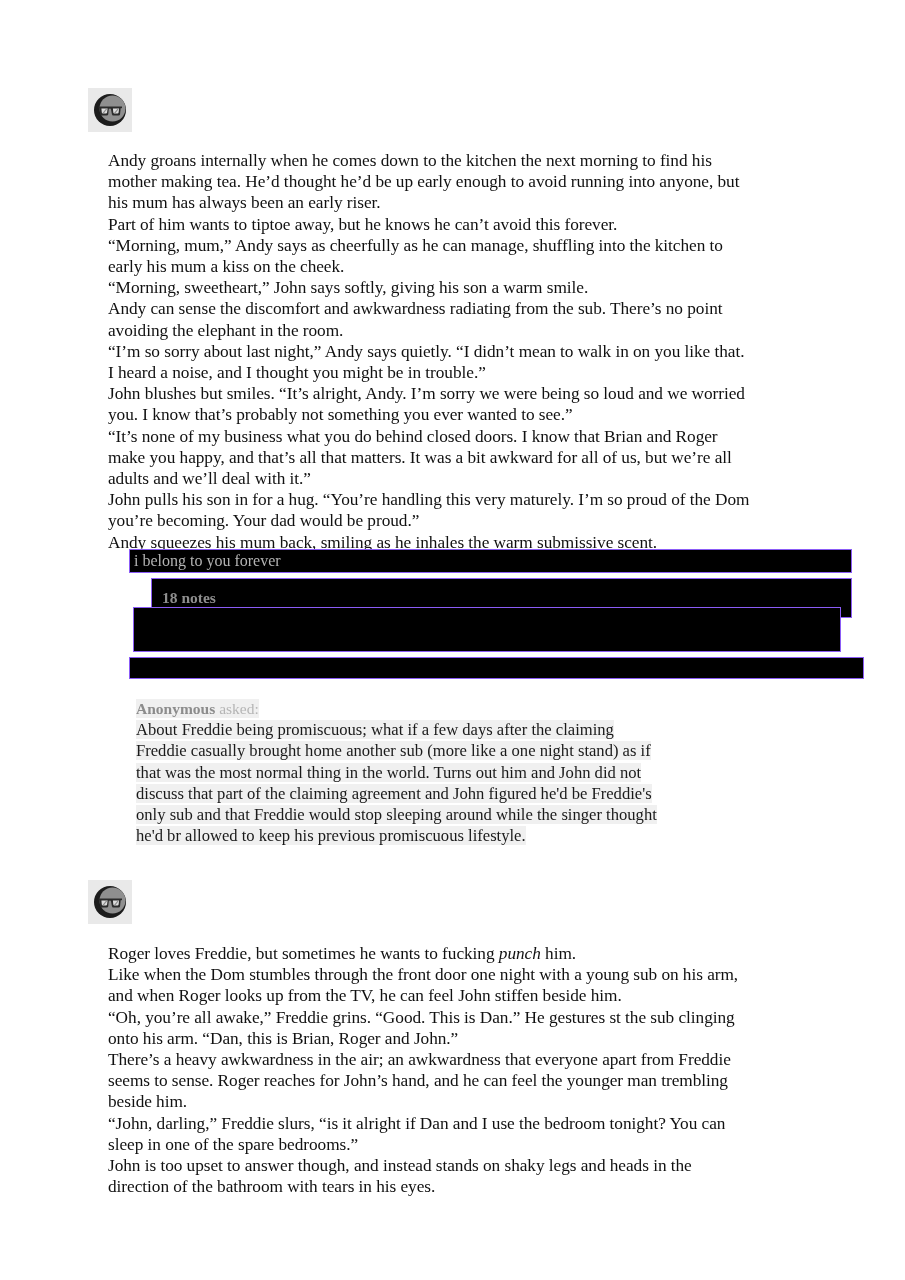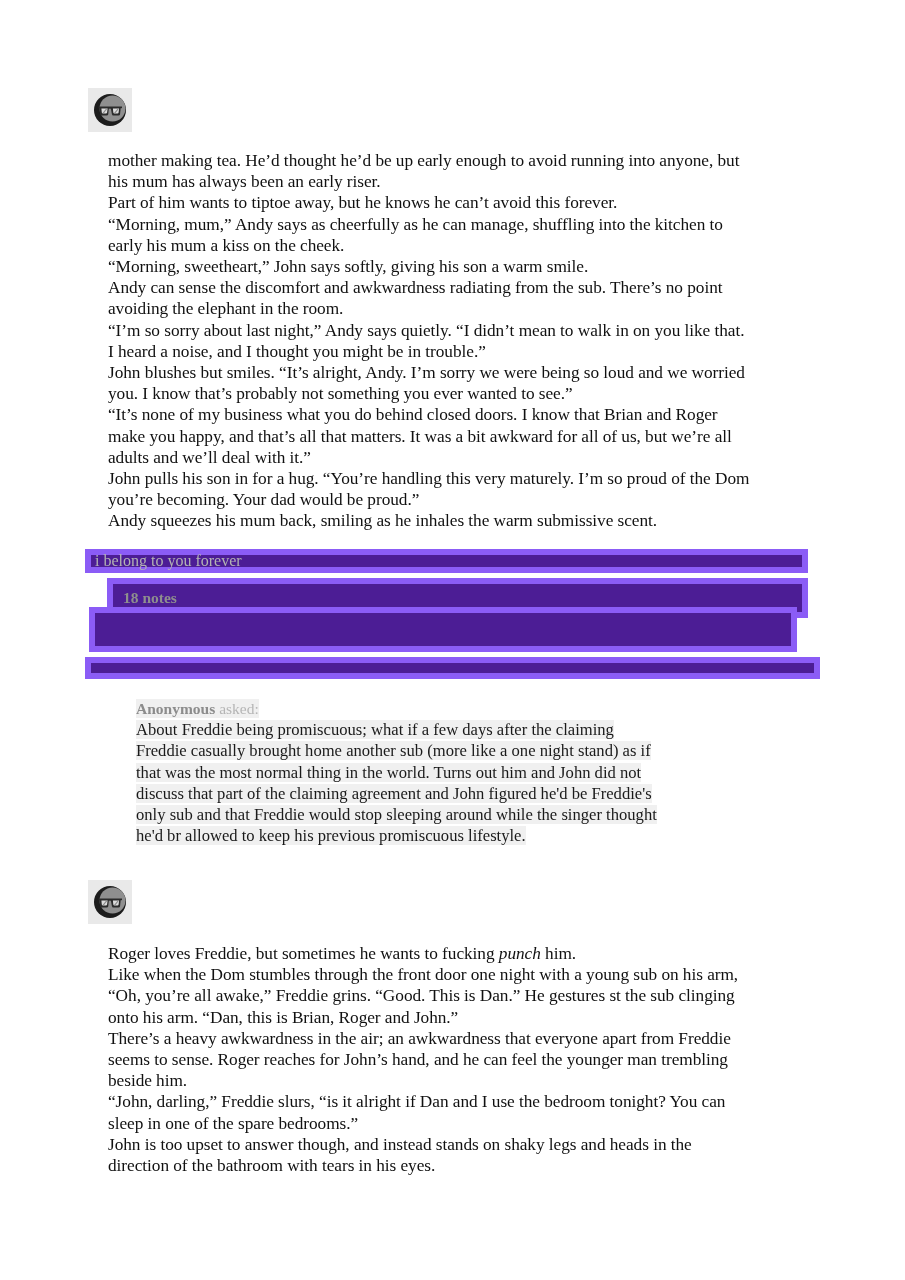--- a/index.html
+++ b/index.html
@@ -44,22 +44,23 @@
     color: #111111;
     letter-spacing: -0.05px;
   }
   .post-body .ln { display: block; white-space: pre-wrap; }
   .post-body em { font-style: italic; }
 
   
   .meta-box {
     position: absolute;
     box-sizing: border-box;
-    border: 6px solid #8b5cf6;
-    background: #4c1d95;
+    border: 1px solid #8b5cf6;
+    background: #000000;
+    margin-left: 44px;
   }
   .tag-box {
     left: 85px;
     top: 549px;
     width: 723px;
     height: 24px;
     display: flex;
     align-items: center;
     padding-left: 4px;
   }
@@ -136,20 +137,21 @@
       <path d="M17.5 14 L27.8 14 L27 21.5 Q26.8 22.6 25.4 22.6 L21 22.6 Q19.4 22.6 19 21.4 Z" fill="#2b2b2b"></path>
       <path d="M8.4 15.4 L14.6 15.4 L14.1 19.4 Q14 20.4 12.9 20.4 L10 20.4 Q9 20.4 8.8 19.5 Z" fill="#dcdcdc"></path>
       <path d="M19.9 15.4 L26.1 15.4 L25.6 19.4 Q25.5 20.4 24.4 20.4 L21.5 20.4 Q20.5 20.4 20.3 19.5 Z" fill="#dcdcdc"></path>
       <path d="M9.6 19.9 L13.2 15.5 L14.6 15.5 L10.9 20.2 Z" fill="#8a8a8a"></path>
       <path d="M21.1 19.9 L24.7 15.5 L26.1 15.5 L22.4 20.2 Z" fill="#8a8a8a"></path>
       <path d="M15.3 14.4 L18.3 14.4 L18.3 15.6 L15.3 15.6 Z" fill="#2b2b2b"></path>
     </svg>
   </div>
 
   <div class="post-body" style="top:150px;">
+    <span class="ln">Andy groans internally when he comes down to the kitchen the next morning to find his</span>
     <span class="ln">mother making tea. He’d thought he’d be up early enough to avoid running into anyone, but</span>
     <span class="ln">his mum has always been an early riser.</span>
     <span class="ln">Part of him wants to tiptoe away, but he knows he can’t avoid this forever.</span>
     <span class="ln">“Morning, mum,” Andy says as cheerfully as he can manage, shuffling into the kitchen to</span>
     <span class="ln">early his mum a kiss on the cheek.</span>
     <span class="ln">“Morning, sweetheart,” John says softly, giving his son a warm smile.</span>
     <span class="ln">Andy can sense the discomfort and awkwardness radiating from the sub. There’s no point</span>
     <span class="ln">avoiding the elephant in the room.</span>
     <span class="ln">“I’m so sorry about last night,” Andy says quietly. “I didn’t mean to walk in on you like that.</span>
     <span class="ln">I heard a noise, and I thought you might be in trouble.”</span>
@@ -197,20 +199,21 @@
       <path d="M19.9 15.4 L26.1 15.4 L25.6 19.4 Q25.5 20.4 24.4 20.4 L21.5 20.4 Q20.5 20.4 20.3 19.5 Z" fill="#dcdcdc"></path>
       <path d="M9.6 19.9 L13.2 15.5 L14.6 15.5 L10.9 20.2 Z" fill="#8a8a8a"></path>
       <path d="M21.1 19.9 L24.7 15.5 L26.1 15.5 L22.4 20.2 Z" fill="#8a8a8a"></path>
       <path d="M15.3 14.4 L18.3 14.4 L18.3 15.6 L15.3 15.6 Z" fill="#2b2b2b"></path>
     </svg>
   </div>
 
   <div class="post-body" style="top:943px;">
     <span class="ln"><span>Roger loves Freddie, but sometimes he wants to fucking </span><em>punch</em><span> him.</span></span>
     <span class="ln">Like when the Dom stumbles through the front door one night with a young sub on his arm,</span>
+    <span class="ln">and when Roger looks up from the TV, he can feel John stiffen beside him.</span>
     <span class="ln">“Oh, you’re all awake,” Freddie grins. “Good. This is Dan.” He gestures st the sub clinging</span>
     <span class="ln">onto his arm. “Dan, this is Brian, Roger and John.”</span>
     <span class="ln">There’s a heavy awkwardness in the air; an awkwardness that everyone apart from Freddie</span>
     <span class="ln">seems to sense. Roger reaches for John’s hand, and he can feel the younger man trembling</span>
     <span class="ln">beside him.</span>
     <span class="ln">“John, darling,” Freddie slurs, “is it alright if Dan and I use the bedroom tonight? You can</span>
     <span class="ln">sleep in one of the spare bedrooms.”</span>
     <span class="ln">John is too upset to answer though, and instead stands on shaky legs and heads in the</span>
     <span class="ln">direction of the bathroom with tears in his eyes.</span>
   </div>

